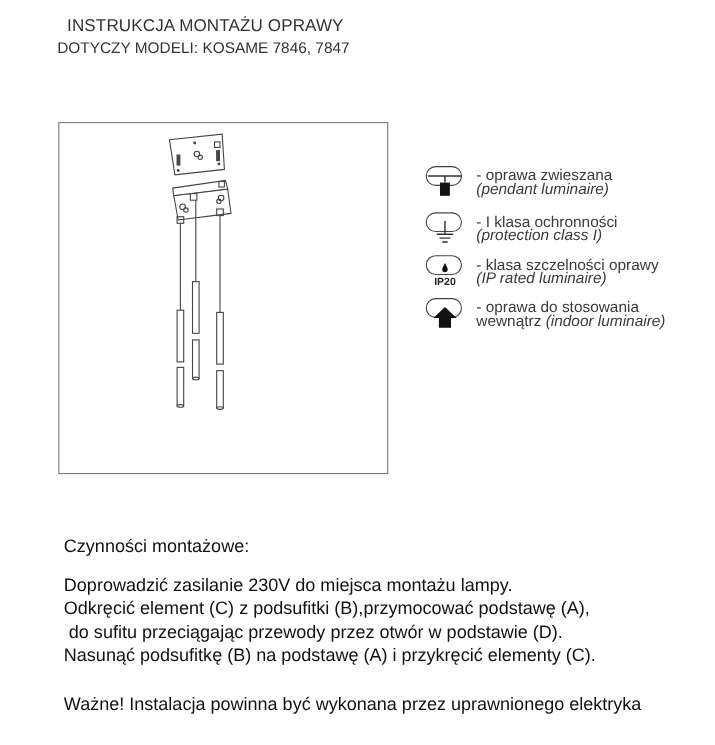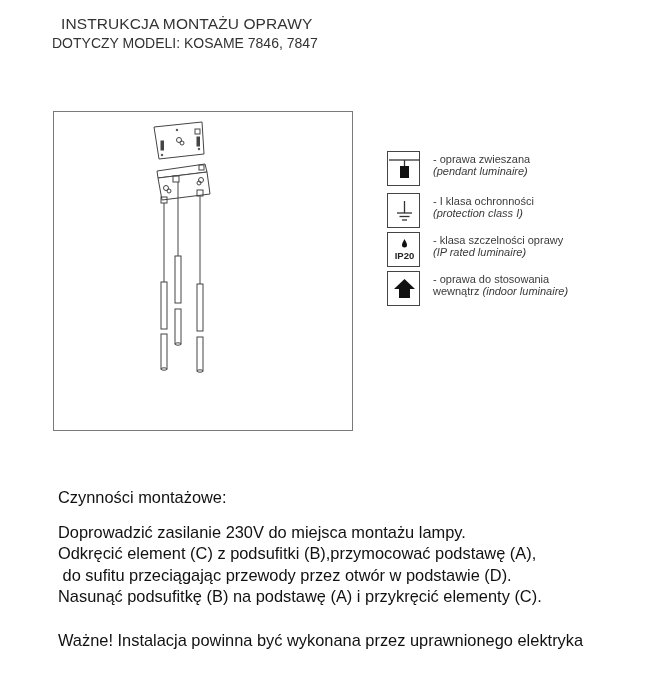--- a/index.html
+++ b/index.html
@@ -21,26 +21,26 @@
     }
     .frame svg { position: absolute; left: 0; top: 0; }
     .legend {
       position: absolute; left: 387px; top: 151px; width: 240px;
     }
     .legend-item { position: relative; height: 34px; margin-bottom: 5px; }
     .legend-item.i1 { margin-bottom: 8px; }
     .legend-item.i2 { margin-bottom: 5px; }
     .legend-item.i3 { margin-bottom: 5px; }
     .legend-icon {
-      position: absolute; left: 0; top: 0; width: 33px; height: 35px;
-      border: 1.3px solid #444; border-radius: 0; box-sizing: border-box;
+      position: absolute; left: 0; top: 0; width: 33px; height: 18px;
+      border: 1.3px solid #444; border-radius: 12px; box-sizing: border-box;
     }
     .legend-icon svg { position: absolute; left: 0; top: 0; }
     .legend-text {
-      position: absolute; left: 46px; top: 2px; font-size: 11px; line-height: 12px;
+      position: absolute; left: 46px; top: 2px; font-size: 14px; line-height: 12px;
       color: #3a3a3a; white-space: nowrap;
     }
     .legend-text .it { font-style: italic; }
     .instructions {
       position: absolute; left: 58px; top: 487px; font-size: 16.4px; line-height: 21.6px;
       color: #111;
     }
     .instructions .head { margin-bottom: 13px; }
     .instructions .line { white-space: nowrap; }
     .instructions .gap { height: 21.6px; }

